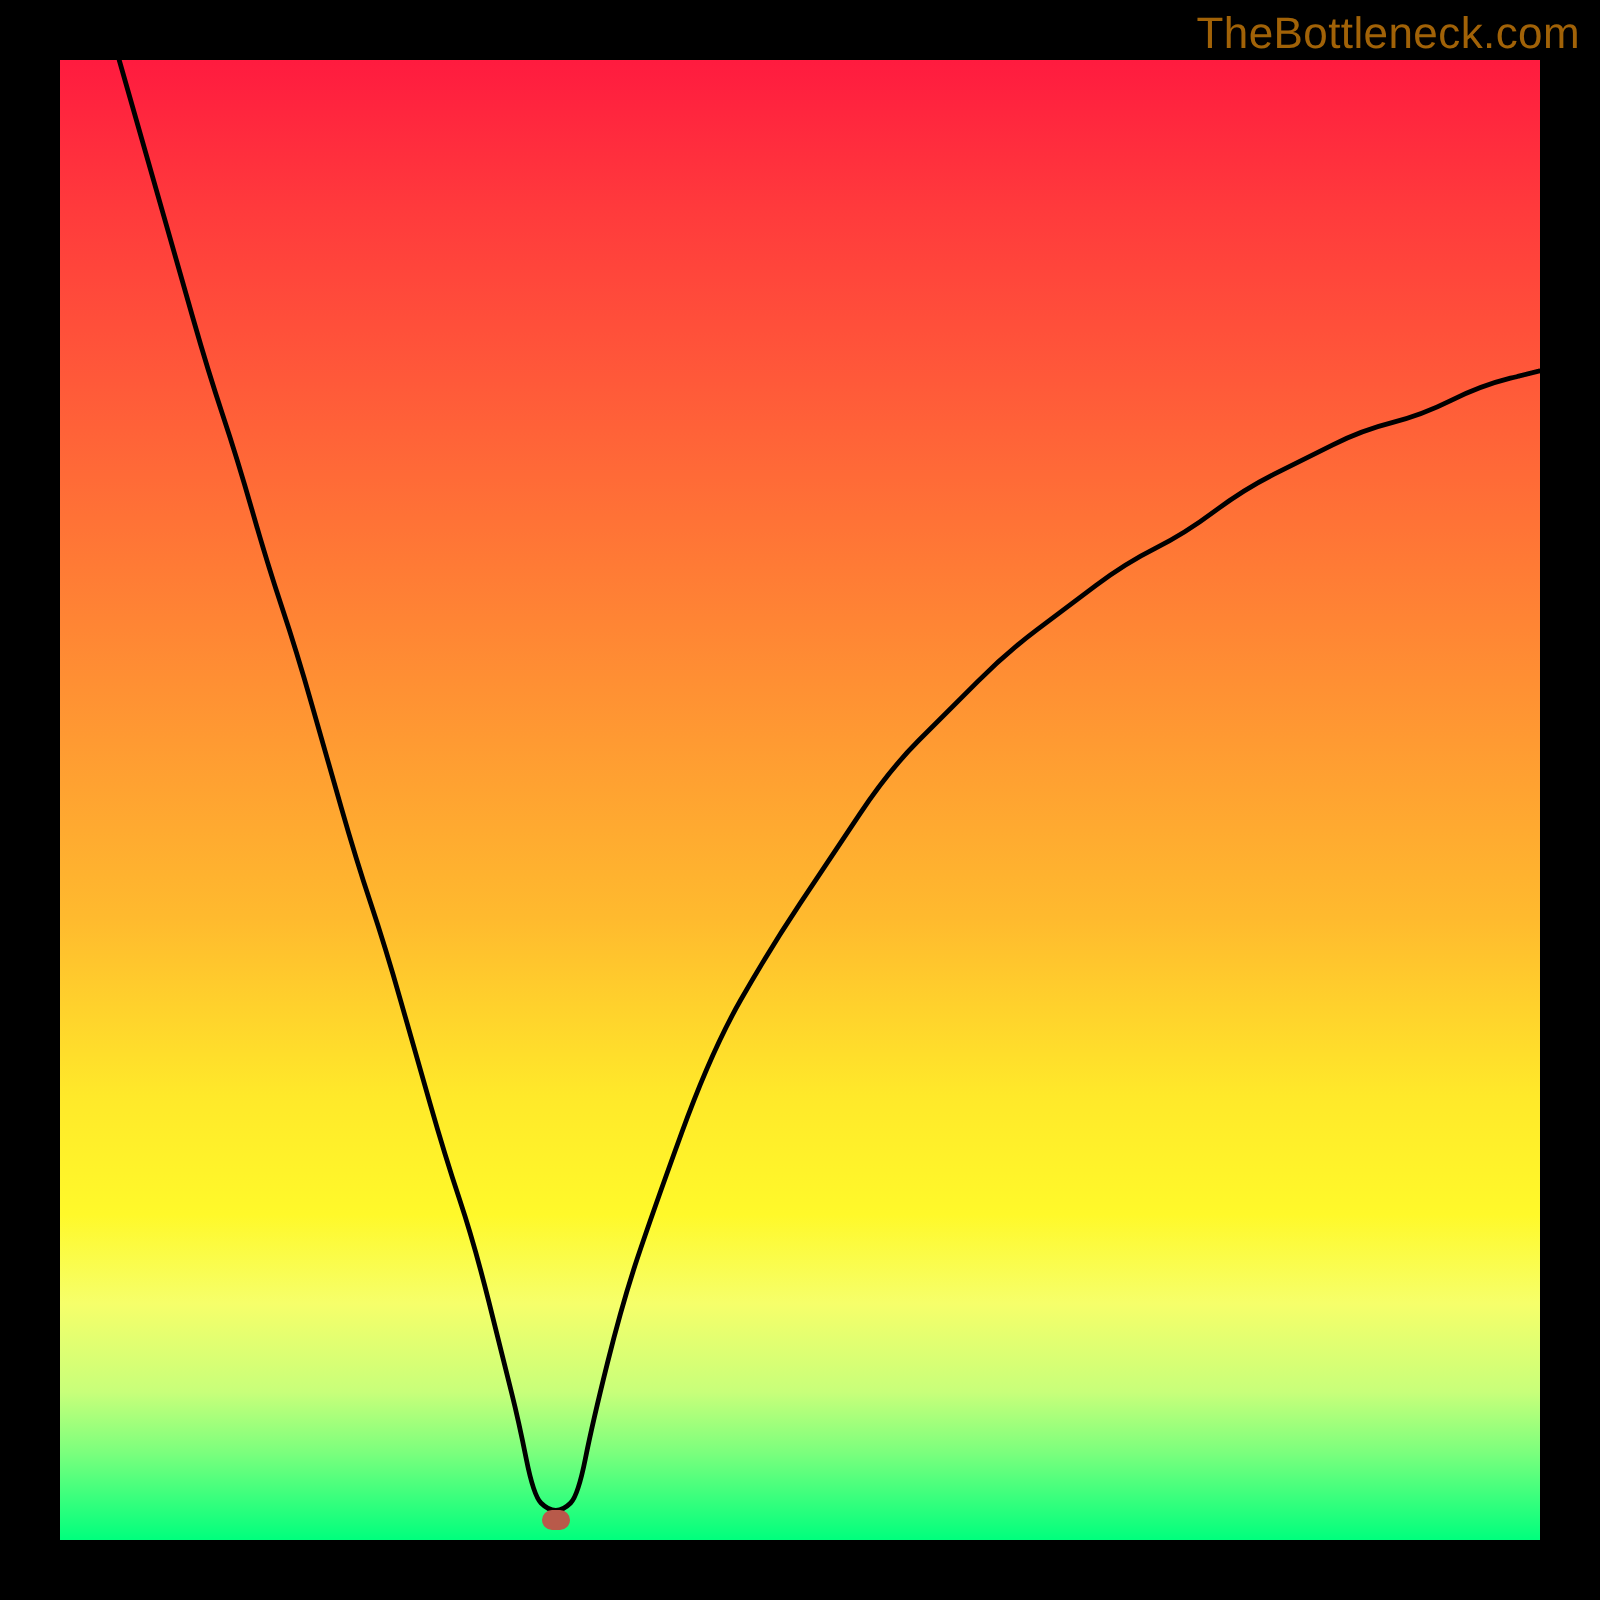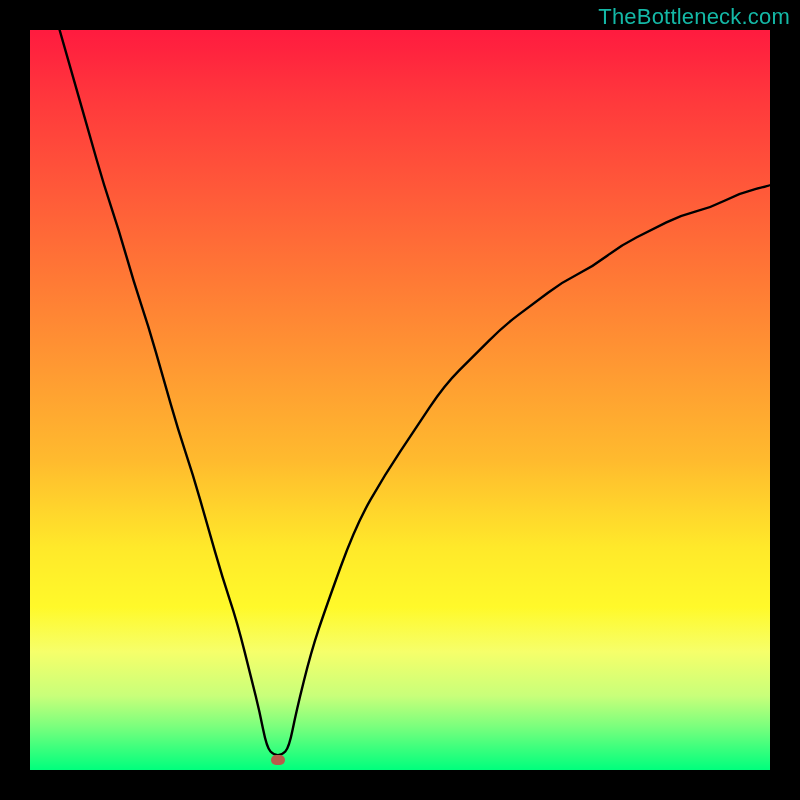--- a/index.html
+++ b/index.html
@@ -38,21 +38,21 @@
       #c8ff7a 90%,
       #7dff7d 94%,
       #3dff7d 97%,
       #00ff7d 100%
     );
   }
   .watermark {
     position: absolute;
     top: 4px;
     right: 10px;
-    color: #14b8a6;
+    color: #a16207;
     font-size: 22px;
     letter-spacing: 0.2px;
     user-select: none;
   }
   .curve {
     position: absolute;
     left: 0;
     top: 0;
     width: 740px;
     height: 740px;

